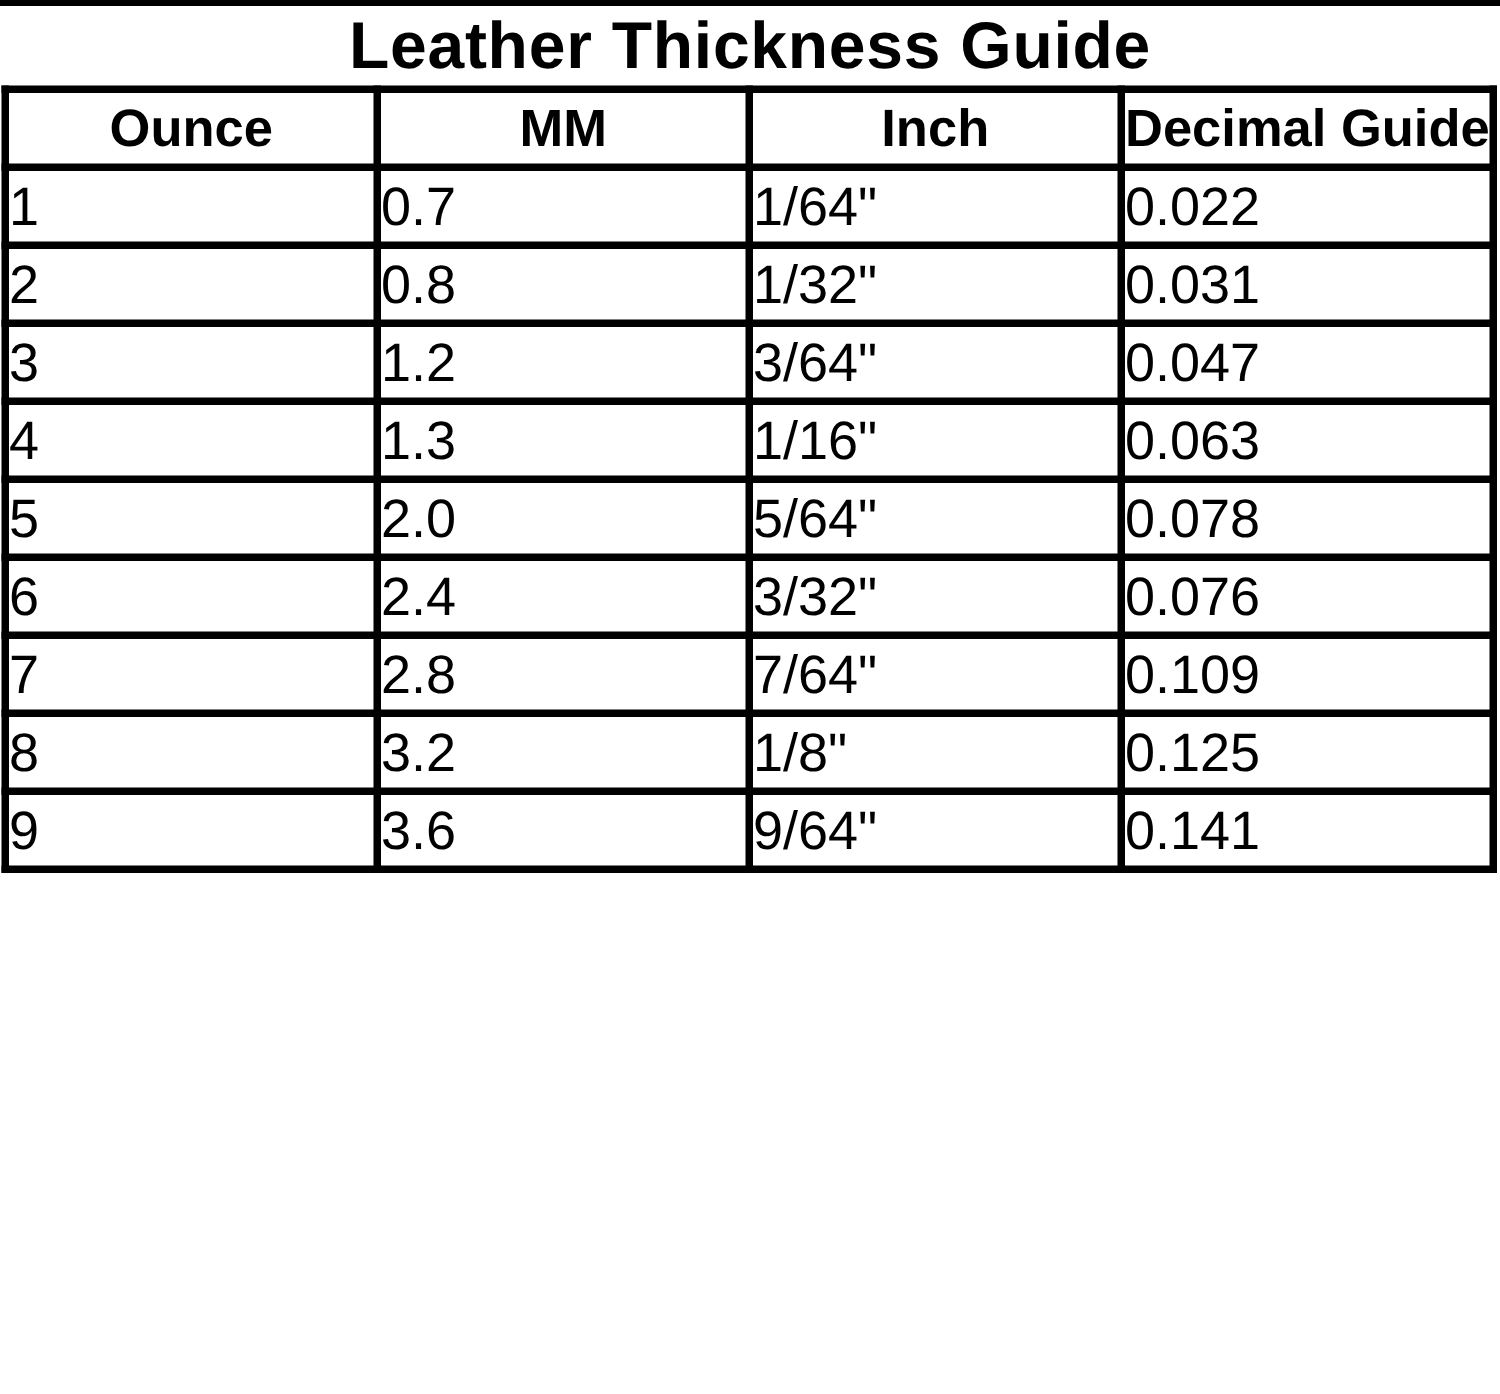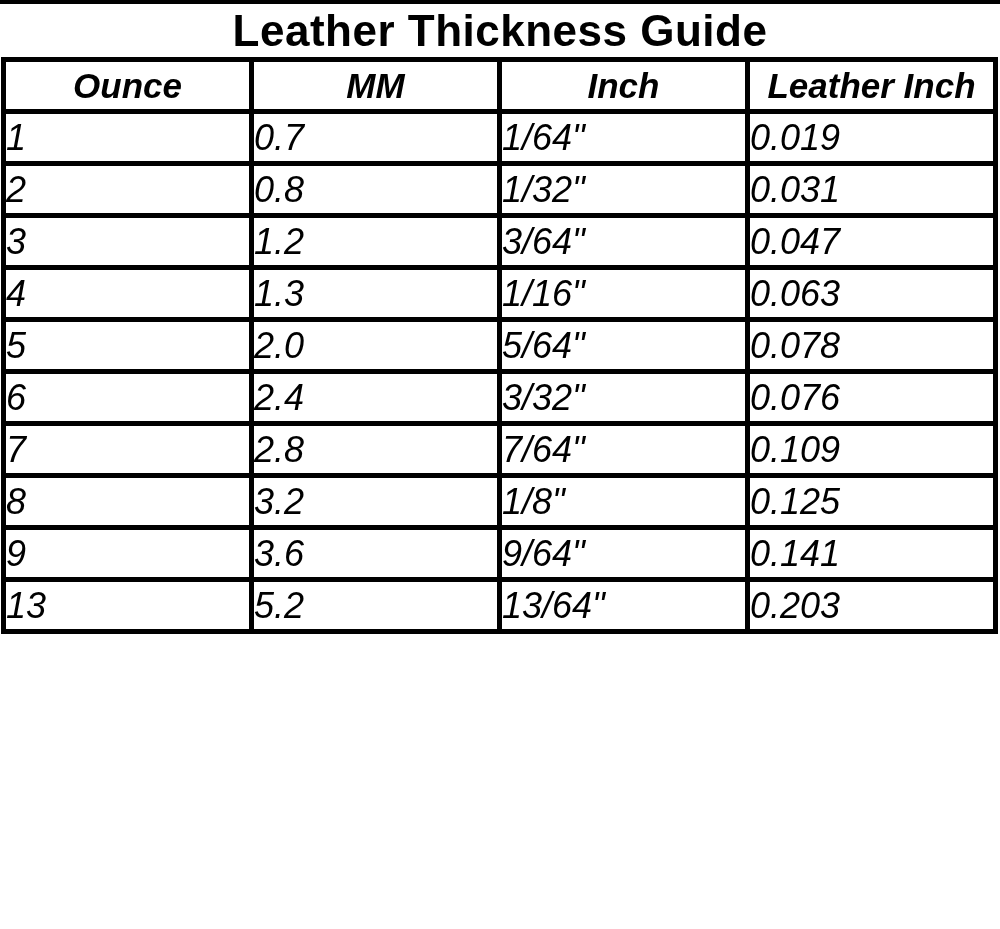--- a/index.html
+++ b/index.html
@@ -34,21 +34,20 @@
   }
   table.guide th,
   table.guide td {
     border: 5px solid #000000;
     vertical-align: middle;
     height: 47px;
     padding: 0;
     background: #ffffff;
     overflow: hidden;
     white-space: nowrap;
-    font-style: italic;
   }
   table.guide th {
     font-size: 35px;
     font-weight: bold;
   }
   table.guide td {
     font-size: 36px;
     font-weight: normal;
   }
   col { width: 25%; }
@@ -65,29 +64,29 @@
       <col>
         <col>
         <col>
         <col>
     </colgroup>
     <thead>
       <tr>
         <th>Ounce</th>
         <th>MM</th>
         <th>Inch</th>
-        <th>Leather Inch</th>
+        <th>Decimal Guide</th>
       </tr>
     </thead>
     <tbody>
     <tr>
       <td>1</td>
       <td>0.7</td>
       <td>1/64"</td>
-      <td>0.019</td>
+      <td>0.022</td>
     </tr>
 
     <tr>
       <td>2</td>
       <td>0.8</td>
       <td>1/32"</td>
       <td>0.031</td>
     </tr>
 
     <tr>
@@ -135,23 +134,17 @@
     <tr>
       <td>9</td>
       <td>3.6</td>
       <td>9/64"</td>
       <td>0.141</td>
     </tr>
 
 
 
 
-    <tr>
-      <td>13</td>
-      <td>5.2</td>
-      <td>13/64"</td>
-      <td>0.203</td>
-    </tr>
 
   </tbody>
   </table>
 
 </div>
 
 </body></html>

